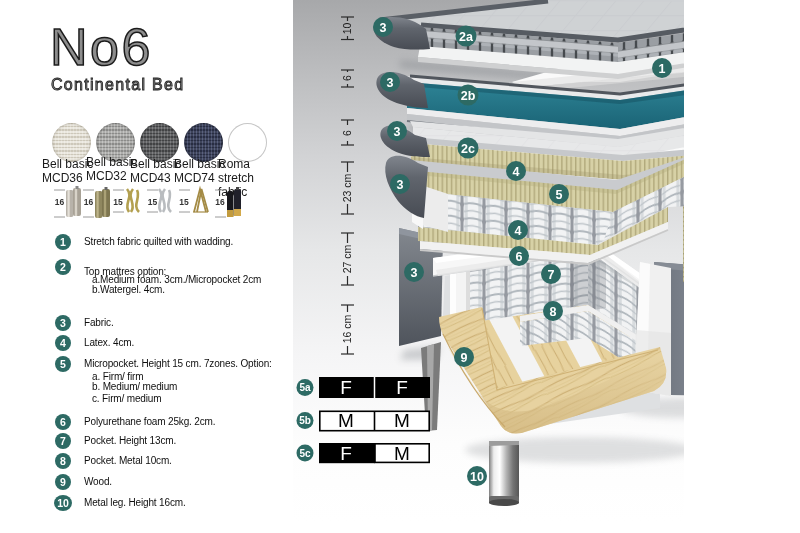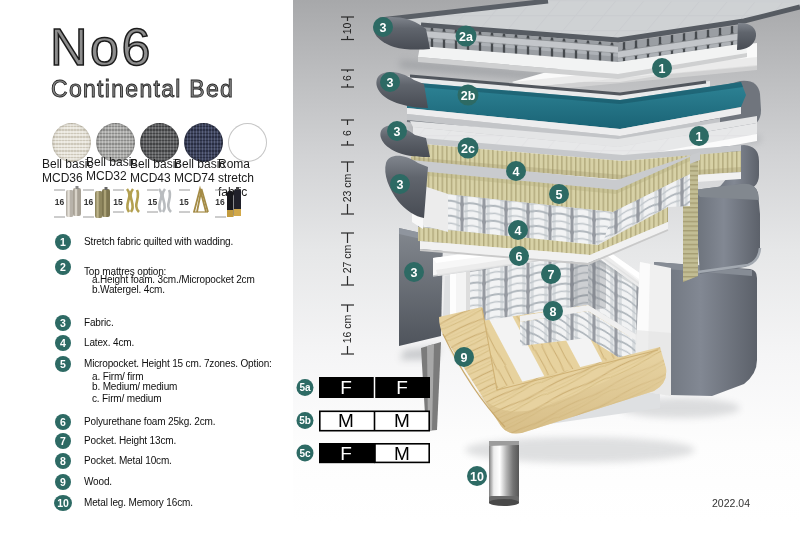--- a/index.html
+++ b/index.html
@@ -1,19 +1,19 @@
 <!DOCTYPE html>
 <html><head><meta charset="utf-8"><style>
 html,body{margin:0;padding:0}
-#page{position:relative;width:800px;height:533px;background:#fff;overflow:hidden;font-family:"Liberation Sans",sans-serif}
+#page{position:relative;width:684px;height:533px;background:#fff;overflow:hidden;font-family:"Liberation Sans",sans-serif}
 #panel{position:absolute;left:293px;top:0;width:507px;height:522px;border-bottom-left-radius:8px;
 background:linear-gradient(180deg,#a7a8aa 0%,#bcbdbf 14%,#d2d3d5 30%,#e6e7e8 48%,#f5f5f6 68%,#fdfdfd 85%,#ffffff 100%)}
 .abs{position:absolute}
 #title{left:50px;top:17px;font-size:52px;color:#8d8d8d;-webkit-text-stroke:1.5px #1b1b1b;letter-spacing:2.5px}
-#subtitle{left:51px;top:76px;font-size:23px;color:#8a8a8a;-webkit-text-stroke:0.85px #262626;letter-spacing:1.3px}
+#subtitle{left:51px;top:76px;font-size:16px;color:#8a8a8a;-webkit-text-stroke:0.85px #262626;letter-spacing:1.3px}
 .sw{position:absolute;top:123px;width:39px;height:39px;border-radius:50%}
 .swlab{position:absolute;top:157px;width:60px;text-align:left;font-size:12px;line-height:14px;color:#1a1a1a}
 .num{position:absolute;width:16px;height:16px;border-radius:50%;background:#2d6a64;color:#fff;font-size:10.5px;font-weight:bold;text-align:center;line-height:16px}
 .it{position:absolute;left:84px;font-size:10px;letter-spacing:-0.15px;color:#0f0f0f;white-space:nowrap}
 .sub{left:92px}
 </style></head><body>
 <div id="page">
   <div id="panel"></div>
   <div class="abs" id="title">No6</div>
   <div class="abs" id="subtitle">Continental Bed</div>
@@ -103,41 +103,41 @@
           <rect x="186" y="26" width="7" height="7" fill="#d2a94a"></rect>
         <rect x="188" y="4" width="3" height="3" fill="#444"></rect>
       </g>
     </g>
   </svg>
 
   <div class="num" style="left:55px;top:234px">1</div>
     <div class="it" style="top:236px">Stretch fabric quilted with wadding.</div>
   <div class="num" style="left:55px;top:259px">2</div>
     <div class="it" style="top:266px">Top mattres option:</div>
-  <div class="it sub" style="top:273.5px">a.Height foam. 3cm./Micropocket 2cm</div>
+  <div class="it sub" style="top:273.5px">a.Medium foam. 3cm./Micropocket 2cm</div>
   <div class="it sub" style="top:284px">b.Watergel. 4cm.</div>
   <div class="num" style="left:55px;top:315px">3</div>
     <div class="it" style="top:317px">Fabric.</div>
   <div class="num" style="left:55px;top:335px">4</div>
     <div class="it" style="top:337px">Latex. 4cm.</div>
   <div class="num" style="left:55px;top:356px">5</div>
     <div class="it" style="top:358px">Micropocket. Height 15 cm. 7zones. Option:</div>
   <div class="it sub" style="top:370.5px">a. Firm/ firm</div>
   <div class="it sub" style="top:380.5px">b. Medium/ medium</div>
   <div class="it sub" style="top:392.5px">c. Firm/ medium</div>
   <div class="num" style="left:55px;top:413.5px">6</div>
     <div class="it" style="top:415.5px">Polyurethane foam 25kg. 2cm.</div>
   <div class="num" style="left:55px;top:433px">7</div>
     <div class="it" style="top:435px">Pocket. Height 13cm.</div>
   <div class="num" style="left:55px;top:453px">8</div>
     <div class="it" style="top:455px">Pocket. Metal 10cm.</div>
   <div class="num" style="left:55px;top:473.5px">9</div>
     <div class="it" style="top:475.5px">Wood.</div>
   <div class="num" style="left:54px;top:495px;width:18px">10</div>
-    <div class="it" style="top:497px">Metal leg. Memory 16cm.</div>
+    <div class="it" style="top:497px">Metal leg. Height 16cm.</div>
 
   <svg class="abs" style="left:0;top:0" width="800" height="533" viewBox="0 0 800 533" id="diagram">
   <defs>
     <filter id="soft" x="-20%" y="-60%" width="140%" height="220%">
           <feGaussianBlur stdDeviation="3.5"></feGaussianBlur>
         </filter>
     <linearGradient id="gdark" x1="0" y1="0" x2="0" y2="1">
       <stop offset="0" stop-color="#83888f"></stop>
           <stop offset="1" stop-color="#4f545c"></stop>
     </linearGradient>

